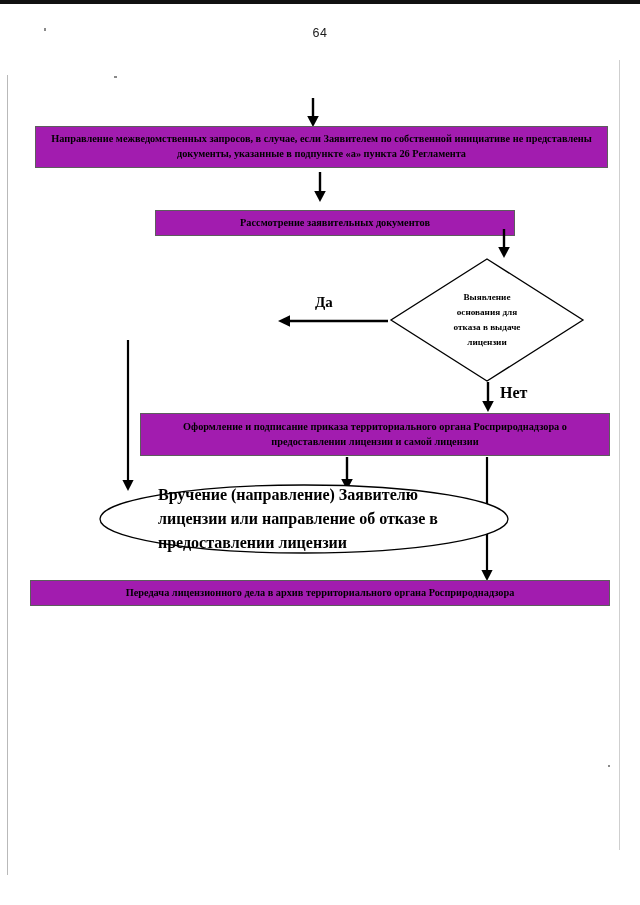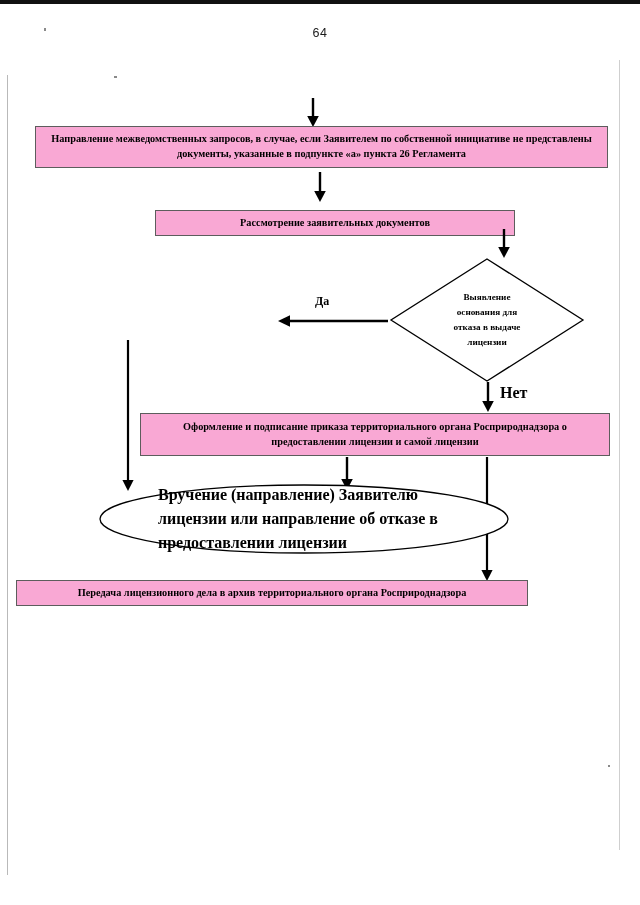--- a/index.html
+++ b/index.html
@@ -54,21 +54,21 @@
     box-sizing: border-box;
     display: flex;
     align-items: center;
     justify-content: center;
     text-align: center;
     color: #000000;
     font-weight: bold;
   }
   .box {
     border: 1px solid #5d5d5d;
-    background: #f9a8d4;
+    background: #a21caf;
     padding: 4px 8px;
     line-height: 1.42;
   }
   .box .txt { display: block; width: 100%; }
 
   .diamond-wrap {
     position: absolute;
   }
   .diamond-wrap svg { display: block; }
   .diamond-label {
@@ -163,21 +163,21 @@
       <polygon points="98,2 194,63 98,124 2,63" fill="#ffffff" stroke="#000000" stroke-width="1.3"></polygon>
     </svg>
     <div class="diamond-label" style="font-size:9.2px;">
       <span>Выявление</span>
       <span>основания для</span>
       <span>отказа в выдаче</span>
       <span>лицензии</span>
     </div>
   </div>
 
-  <div class="branch-label" style="left:315px; top:294px; font-size:12px;">Да</div>
+  <div class="branch-label" style="left:315px; top:294px; font-size:15px;">Да</div>
 
   <div class="conn" style="left:276px; top:313px; width:112px; height:16px;">
     <svg width="112" height="16" viewBox="0 0 112 16">
       <line x1="112" y1="8" x2="13" y2="8" stroke="#000" stroke-width="2.6"></line>
       <polygon points="2,8 14,2.2 14,13.8" fill="#000"></polygon>
     </svg>
   </div>
 
 
   <div class="branch-label" style="left:500px; top:384px; font-size:16px;">Нет</div>
@@ -218,17 +218,17 @@
     <svg width="412" height="72" viewBox="0 0 412 72">
       <ellipse cx="206" cy="36" rx="204" ry="34" fill="#ffffff" stroke="#000000" stroke-width="1.3"></ellipse>
     </svg>
     <div class="ellipse-label" style="font-size:16px;">
       <span>Вручение (направление) Заявителю</span>
       <span>лицензии или направление об отказе в</span>
       <span>предоставлении лицензии</span>
     </div>
   </div>
 
-  <div class="node box" style="left:16px; top:580px; width:512px; height:26px; font-size:10.3px;">
+  <div class="node box" style="left:30px; top:580px; width:580px; height:26px; font-size:10.3px;">
     <span class="txt">Передача лицензионного дела в архив территориального органа Росприроднадзора</span>
   </div>
 
 </div>
 
 </body></html>

